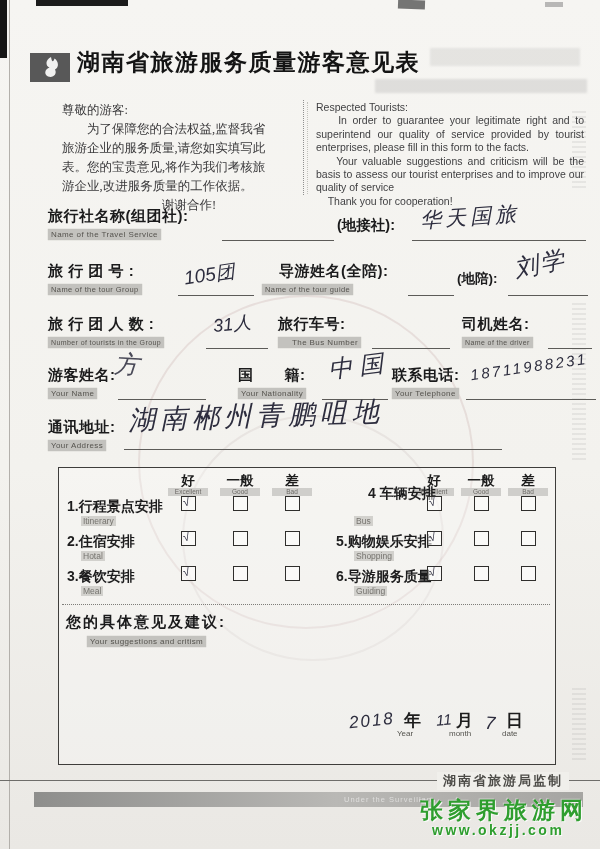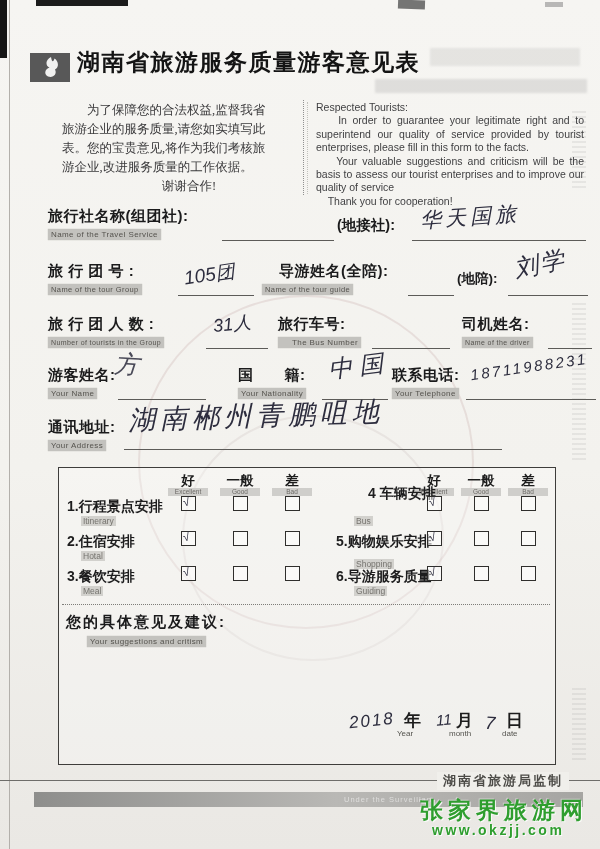--- a/index.html
+++ b/index.html
@@ -71,20 +71,21 @@
 
   <div class="abs" id="logo-box">
     <svg width="40" height="29" viewBox="0 0 40 29">
       <rect width="40" height="29" fill="#585858"></rect>
       <path d="M21 4 C15 7 15.5 13 19.5 14.5 C15 16 13.5 21 18 23.5 C23 25.5 27.5 21 25 16.5 C29.5 14.5 28.5 8 24.5 5.5 C23.5 9 21.8 9.5 21 4 Z" fill="#f1f1f0"></path>
     </svg>
   </div>
   <div class="abs" id="main-title">湖南省旅游服务质量游客意见表</div>
 
   <div class="abs" style="left:62px;top:101px;width:238px;">
+    <div class="intro-cn">尊敬的游客:</div>
     <div class="intro-cn">　　为了保障您的合法权益,监督我省</div>
     <div class="intro-cn">旅游企业的服务质量,请您如实填写此</div>
     <div class="intro-cn">表。您的宝贵意见,将作为我们考核旅</div>
     <div class="intro-cn">游企业,改进服务质量的工作依据。</div>
     <div class="intro-cn">　　　　　　　　谢谢合作!</div>
   </div>
   <div class="abs" id="intro-divider"></div>
   <div class="abs" id="intro-divider2"></div>
   <div class="abs" style="left:316px;top:101px;width:268px;">
     <div class="intro-en">Respected Tourists:</div>
@@ -178,21 +179,21 @@
     <div class="abs cbox" style="left:226px;top:98px;"></div>
 
     <div class="abs item-label" style="left:277px;top:17px;margin-left:32px;">4 车辆安排</div>
     <div class="abs item-en" style="left:295px;top:48px;">Bus</div>
     <div class="abs cbox" style="left:368px;top:28px;"></div>
     <div class="abs cmark" style="left:370px;top:27px;">√</div>
     <div class="abs cbox" style="left:415px;top:28px;"></div>
     <div class="abs cbox" style="left:462px;top:28px;"></div>
 
     <div class="abs item-label" style="left:277px;top:65px;">5.购物娱乐安排</div>
-    <div class="abs item-en" style="left:295px;top:83px;margin-top:8px;">Shopping</div>
+    <div class="abs item-en" style="left:295px;top:83px;">Shopping</div>
     <div class="abs cbox" style="left:368px;top:63px;"></div>
     <div class="abs cmark" style="left:370px;top:62px;">√</div>
     <div class="abs cbox" style="left:415px;top:63px;"></div>
     <div class="abs cbox" style="left:462px;top:63px;"></div>
 
     <div class="abs item-label" style="left:277px;top:100px;">6.导游服务质量</div>
     <div class="abs item-en" style="left:295px;top:118px;">Guiding</div>
     <div class="abs cbox" style="left:368px;top:98px;"></div>
     <div class="abs cmark" style="left:370px;top:97px;">√</div>
     <div class="abs cbox" style="left:415px;top:98px;"></div>

